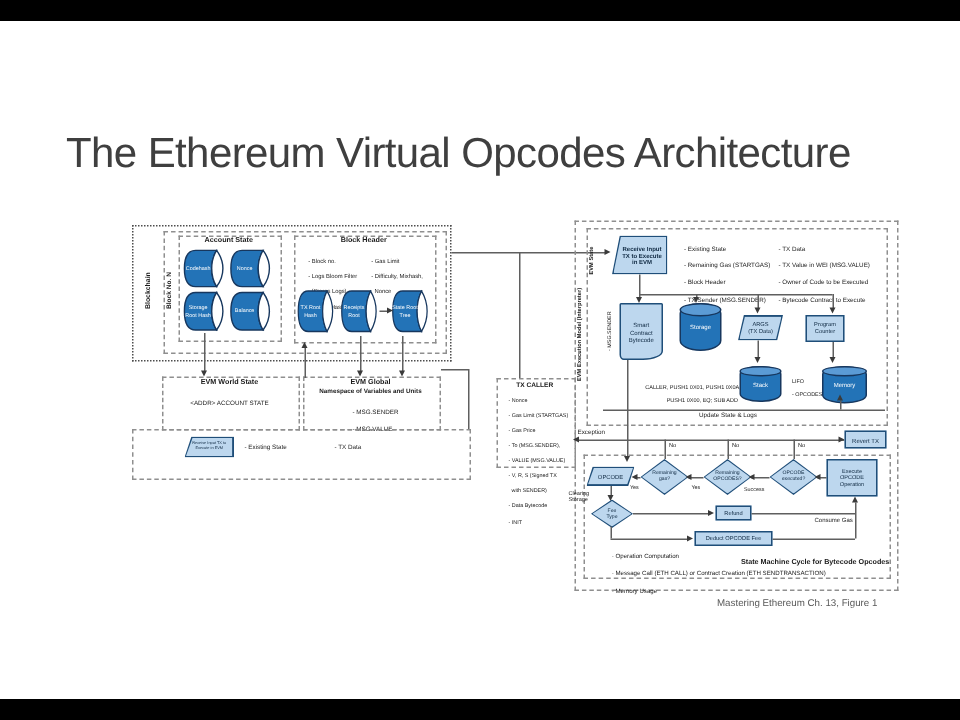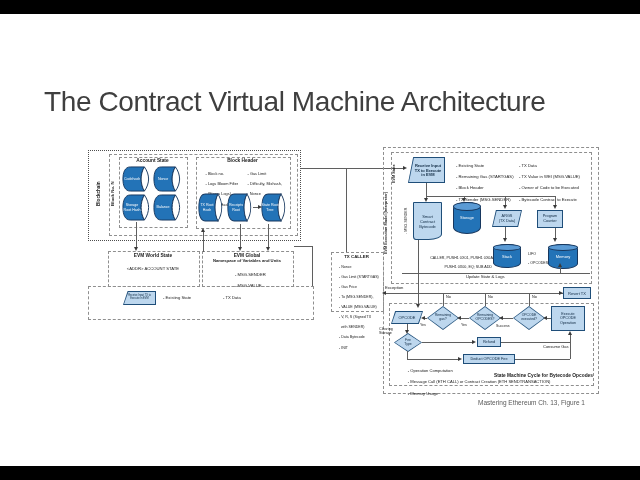--- a/index.html
+++ b/index.html
@@ -41,21 +41,21 @@
   .diam .o,.diam .i{clip-path:polygon(50% 0,100% 50%,50% 100%,0 50%);}
   .bar{position:absolute;left:0;width:640px;background:#000;}
 </style>
 </head>
 <body>
 
 <div id="stage">
   <div class="bar" style="top:0;height:14px;"></div>
   <div id="slide">
 
-    <div class="t" style="left:44px;top:72px;font-size:28px;color:#3f3f3f;letter-spacing:-0.4px;">The Contract Virtual Machine Architecture</div>
+    <div class="t" style="left:44px;top:72px;font-size:28px;color:#3f3f3f;letter-spacing:-0.4px;">The Ethereum Virtual Opcodes Architecture</div>
 
     <div class="dot" style="left:88px;top:136px;width:211px;height:89px;"></div>
     <div class="dash" style="left:109px;top:140px;width:187px;height:80px;"></div>
     <div class="t vtext b" style="left:96px;top:148px;height:64px;font-size:4.6px;">Blockchain</div>
     <div class="t vtext b" style="left:110px;top:150px;height:60px;font-size:4.4px;">Block No. N</div>
 
     <div class="dash" style="left:119px;top:143px;width:67px;height:69px;"></div>
     <div class="t b" style="left:119px;top:144px;width:67px;text-align:center;font-size:4.8px;">Account State</div>
     <div class="tape" style="left:122px;top:152px;width:28px;height:26px;">
       <svg viewBox="0 0 30 28" preserveAspectRatio="none">

